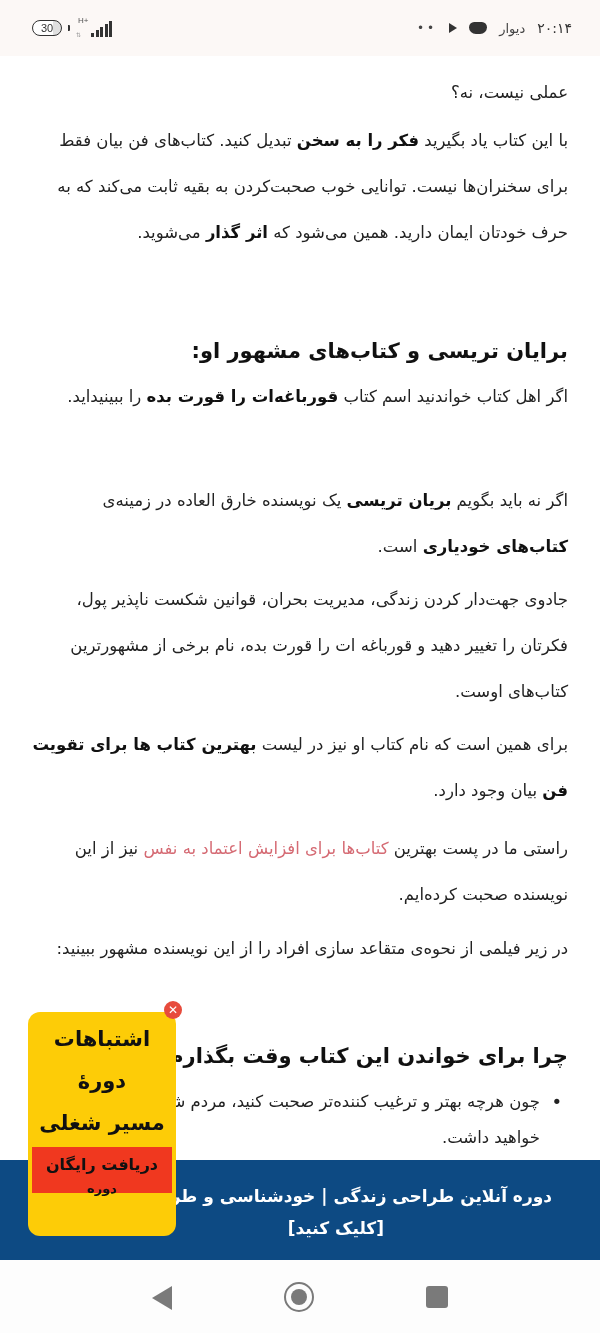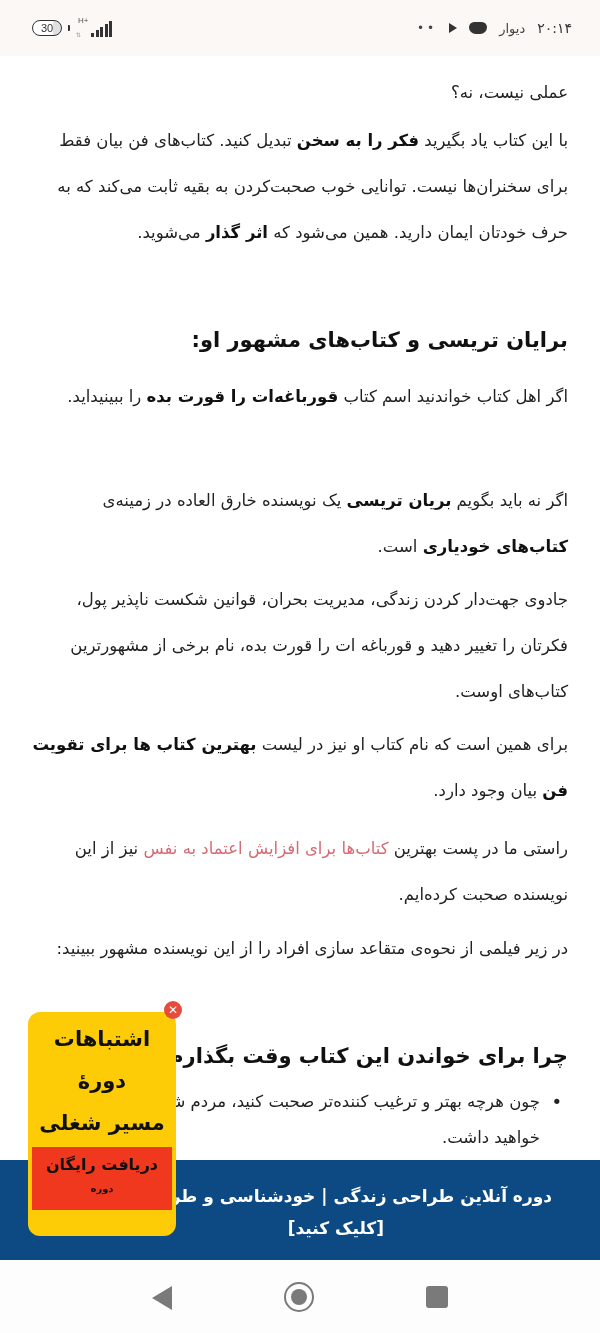--- a/index.html
+++ b/index.html
@@ -64,25 +64,25 @@
   .banner .line2 { padding-right: 168px; }
 
   
   .ad-box {
     position: absolute; left: 28px; top: 1012px; width: 148px; height: 224px;
     background: #fdcc07; border-radius: 12px; direction: rtl; text-align: center;
     padding-top: 6px;
   }
   .ad-title { font-weight: bold; font-size: 21px; line-height: 42px; color: #111; }
   .ad-cta {
-    position: absolute; left: 4px; right: 4px; top: 135px; height: 63px;
+    position: absolute; left: 4px; right: 4px; top: 135px; height: 46px;
     background: #f0381f; color: #111; font-weight: bold; line-height: 24px; padding-top: 6px;
   }
   .ad-cta .cta1 { font-size: 16px; display: block; }
-  .ad-cta .cta2 { font-size: 10px; display: block; }
+  .ad-cta .cta2 { font-size: 13px; display: block; }
   .ad-close {
     position: absolute; left: 164px; top: 1001px; width: 18px; height: 18px; border-radius: 50%;
     background: #e74b3c; color: #fff; font-size: 12px; font-weight: bold;
     display: flex; align-items: center; justify-content: center; line-height: 1;
   }
 
   
   .nav-bar {
     position: absolute; top: 1260px; left: 0; width: 600px; height: 73px;
     background: #fdfdfd; display: flex; align-items: center; justify-content: center;
@@ -124,21 +124,21 @@
       <span class="divar-label">دیوار</span>
       <span class="clock">۲۰:۱۴</span>
     </div>
   </div>
 
   <div class="article">
     <p class="blk" style="top:14px;">عملی نیست، نه؟</p>
 
     <p class="blk" style="top:62px;text-align:right;"><span> با این کتاب یاد بگیرید </span><b>فکر را به سخن</b><span> تبدیل کنید. کتاب‌های فن بیان فقط برای سخنران‌ها نیست. توانایی خوب صحبت‌کردن به بقیه ثابت می‌کند که به حرف خودتان ایمان دارید. همین می‌شود که </span><b>اثر گذار</b><span> می‌شوید.</span></p>
 
-    <h2 class="blk" style="top:258px;">برایان تریسی و کتاب‌های مشهور او:</h2>
+    <h2 class="blk" style="top:269px;">برایان تریسی و کتاب‌های مشهور او:</h2>
 
     <p class="blk" style="top:318px;"><span> اگر اهل کتاب خواندنید اسم کتاب </span><b>قورباغه‌ات را قورت بده</b><span> را ببینید‌اید.</span></p>
 
     <p class="blk" style="top:422px;"><span>اگر نه باید بگویم </span><b>بریان تریسی</b><span> یک نویسنده خارق العاده در زمینه‌ی </span><b>کتاب‌های خودیاری</b><span> است.</span></p>
 
     <p class="blk" style="top:521px;">جادوی جهت‌دار کردن زندگی، مدیریت بحران، قوانین شکست ناپذیر پول، فکرتان را تغییر دهید و قورباغه ات را قورت بده، نام برخی از مشهورترین کتاب‌های اوست.</p>
 
     <p class="blk" style="top:666px;"><span>برای همین است که نام کتاب او نیز در لیست </span><b>بهترین کتاب ها برای تقویت فن</b><span> بیان وجود دارد.</span></p>
 
     <p class="blk" style="top:770px;"><span>راستی ما در پست بهترین </span><a href="#">کتاب‌ها برای افزایش اعتماد به نفس</a><span> نیز از این نویسنده صحبت کرده‌ایم.</span></p>

